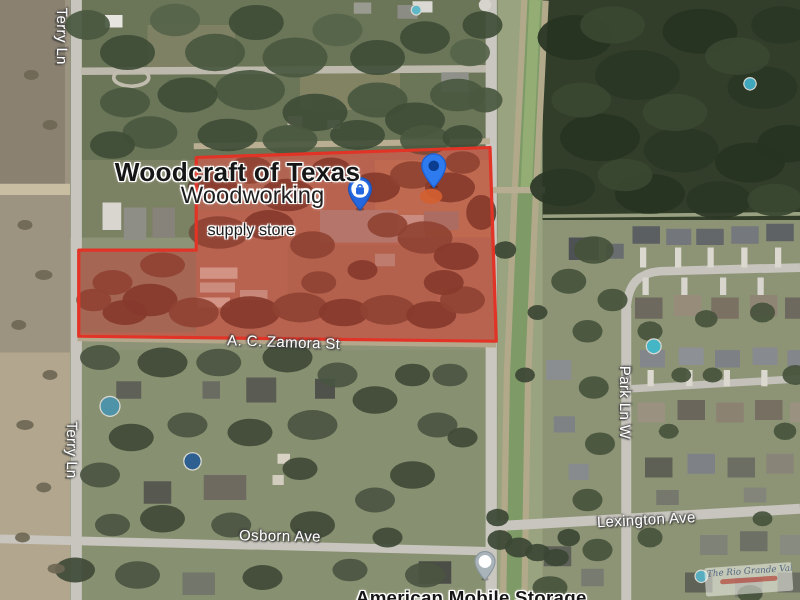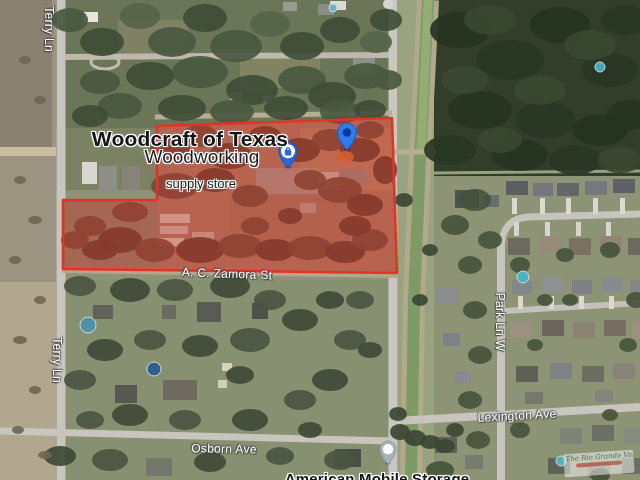--- a/index.html
+++ b/index.html
@@ -326,21 +326,21 @@
         <g transform="translate(374.56,439.36) scale(1.12)">
           <ellipse cx="12" cy="21.5" rx="2.6" ry="1" fill="rgba(0,0,0,0.28)"></ellipse>
           <path d="M12 1.6C8 1.6 4.8 4.8 4.8 8.8c0 5.4 7.2 13.2 7.2 13.2s7.2-7.8 7.2-13.2C19.2 4.8 16 1.6 12 1.6z" fill="#a9b3ba" stroke="#8b959d" stroke-width="0.8"></path>
           <circle cx="12" cy="8.8" r="4.6" fill="#ffffff"></circle>
         </g>
       </svg></div>
   <div id="labels">
       <div class="lbl lbl-street" style="left: 49px; top: 29px; font-size: 12px; transform: translate(-50%, -50%) rotate(90deg);">Terry Ln</div>
       <div class="lbl lbl-street" style="left: 57px; top: 360px; font-size: 12px; transform: translate(-50%, -50%) rotate(90deg);">Terry Ln</div>
       <div class="lbl lbl-street" style="left: 227px; top: 274px; font-size: 12px; transform: translate(-50%, -50%) rotate(2deg);">A. C. Zamora St</div>
-      <div class="lbl lbl-street" style="left: 224px; top: 429px; font-size: 12px; transform: translate(-50%, -50%) rotate(1deg); margin-top: 20px;">Osborn Ave</div>
+      <div class="lbl lbl-street" style="left: 224px; top: 429px; font-size: 12px; transform: translate(-50%, -50%) rotate(1deg);">Osborn Ave</div>
       <div class="lbl lbl-street" style="left: 517px; top: 416px; font-size: 12px; transform: translate(-50%, -50%) rotate(-3deg);">Lexington Ave</div>
       <div class="lbl lbl-street" style="left: 500px; top: 322px; font-size: 12px; transform: translate(-50%, -50%) rotate(90deg);">Park Ln W</div>
       <div class="lbl lbl-poi" style="left: 190px; top: 139px; font-size: 21px; transform: translate(-50%, -50%) rotate(0deg);">Woodcraft of Texas</div>
       <div class="lbl lbl-poi-sub" style="left: 202px; top: 157px; font-size: 19px; transform: translate(-50%, -50%) rotate(0deg);">Woodworking</div>
       <div class="lbl lbl-poi-sub" style="left: 201px; top: 172px; font-size: 13px; transform: translate(-50%, -50%) rotate(0deg); margin-top: 12px;">supply store</div>
       <div class="lbl lbl-poi" style="left: 377px; top: 479px; font-size: 15px; transform: translate(-50%, -50%) rotate(0deg);">American Mobile Storage</div>
     </div>
   <div class="watermark">
     <span class="watermark-text">The Rio Grande Valley</span>
     <div class="watermark-mark"></div>

